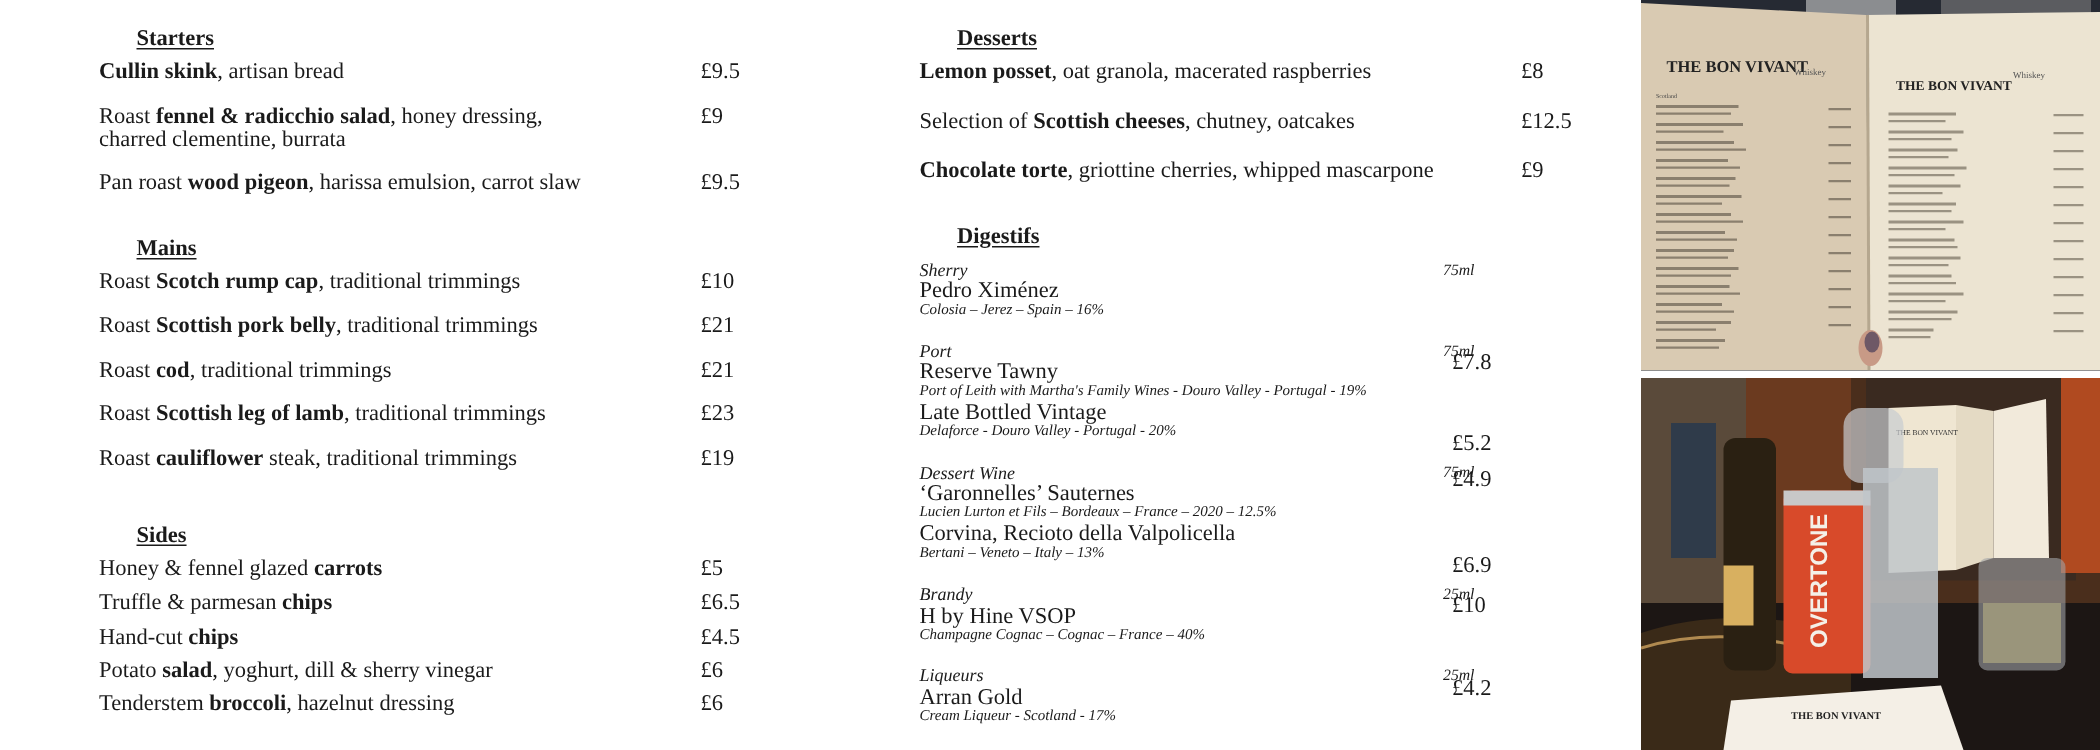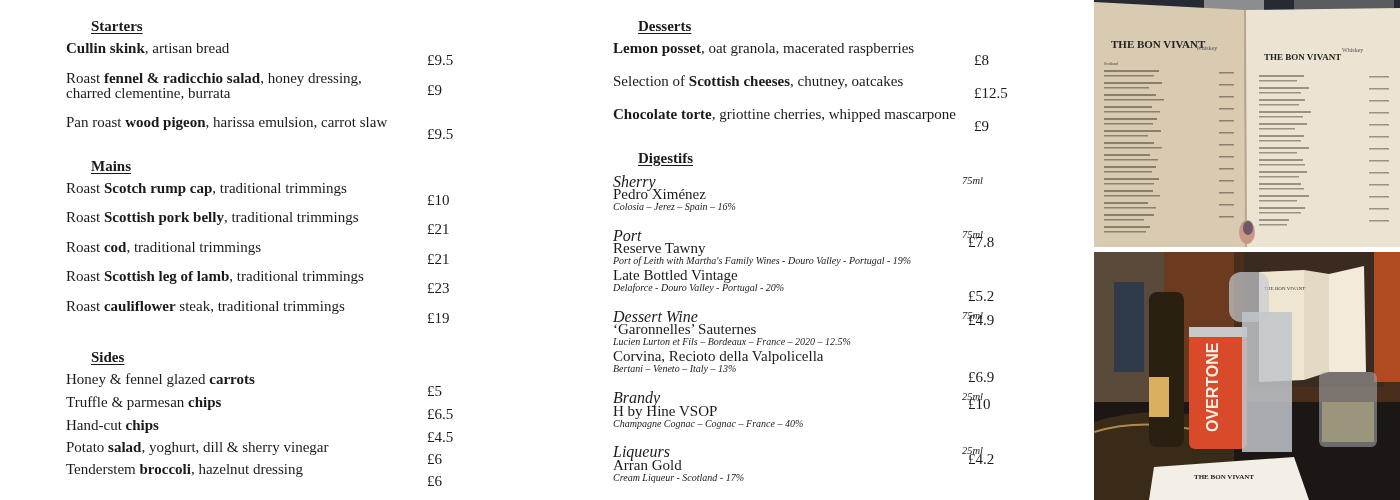--- a/index.html
+++ b/index.html
@@ -11,26 +11,26 @@
   .col { position:absolute; top:0; }
   .col-left { left:66px; width:420px; }
   .col-mid { left:613px; width:420px; }
   .sec-title {
     position:absolute; font-size:15px; font-weight:bold; text-decoration:underline;
     text-underline-offset:2px;
     margin-left:25px;
   }
   .item { position:absolute; left:0; font-size:15px; line-height:15px; }
   .item .desc { display:inline-block; width:340px; }
-  .item .price { position:absolute; top:12px; }
+  .item .price { position:absolute; top:0;margin-left:40px; }
   .col-left .price { left:361px; }
   .col-mid .price { left:361px; }
   .item b { font-weight:bold;text-align:right; }
 
-  .dg-cat { position:absolute; left:0; font-size:16px; font-style:italic;text-align:center; }
+  .dg-cat { position:absolute; left:0; font-size:12px; font-style:italic;text-align:center; }
   .dg-vol { position:absolute; left:349px; font-size:10.5px; font-style:italic; }
   .dg-name { position:absolute; left:0; font-size:15px;text-align:right; }
   .dg-price { position:absolute; left:355px; font-size:15px;margin-top:48px; }
   .dg-sub { position:absolute; left:0; font-size:10px; font-style:italic; white-space:nowrap; }
 
   .photo { position:absolute; left:1094px; width:306px; overflow:hidden; }
   .photo1 { top:0; height:247px; background:#2a2a30; }
   .photo2 { top:252px; height:248px; background:#3a2418; }
 </style>
 </head>

